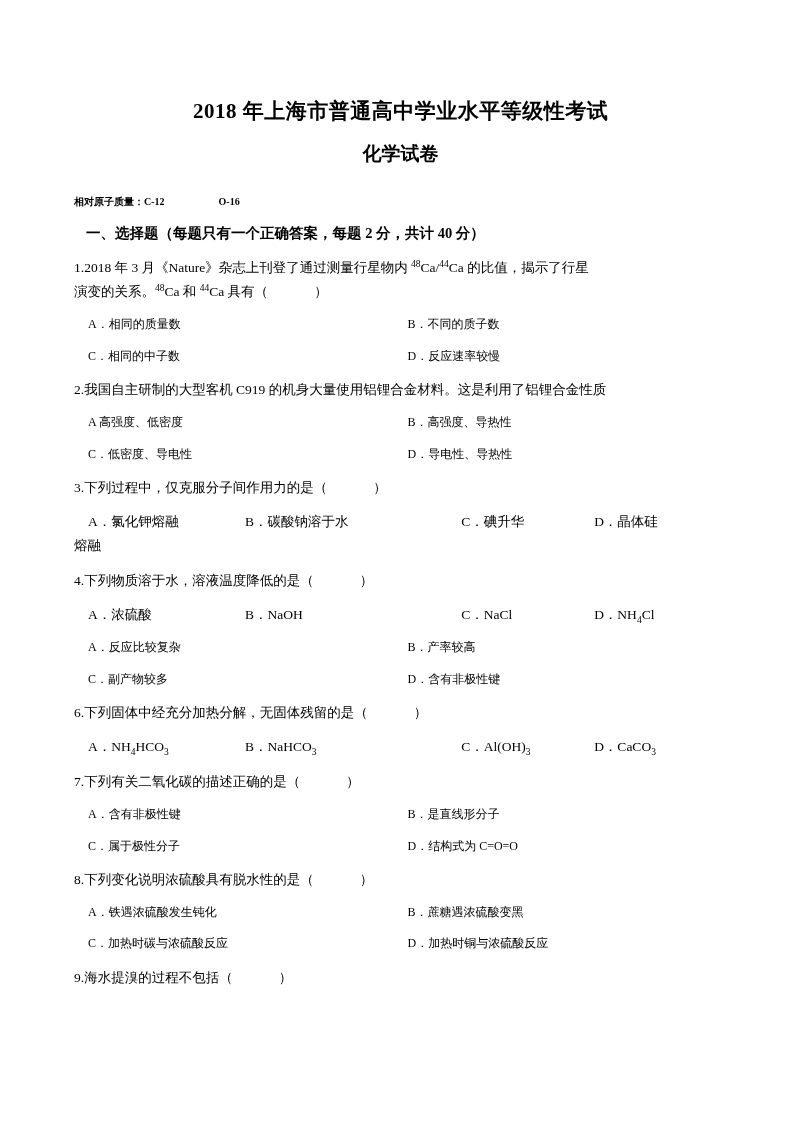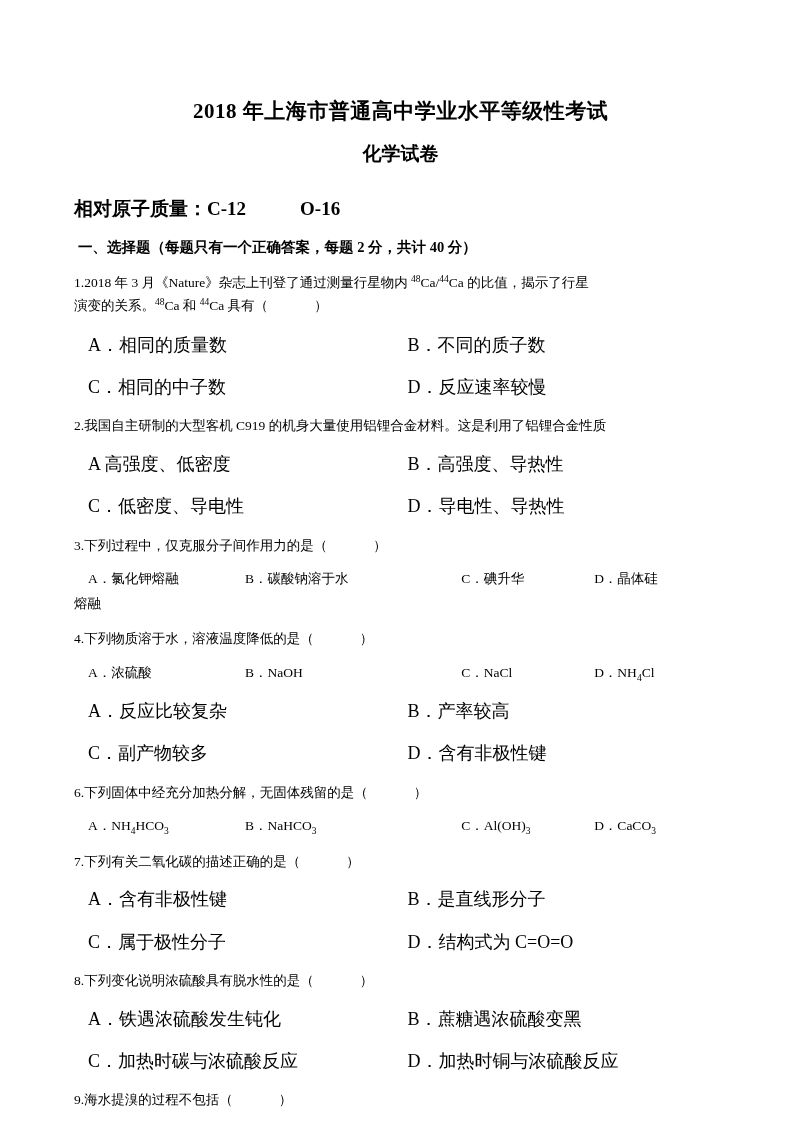--- a/index.html
+++ b/index.html
@@ -30,45 +30,45 @@
     line-height: 1.5;
   }
   .title2 {
     text-align: center;
     font-size: 19px;
     font-weight: bold;
     margin: 12px 0 0 0;
     line-height: 1.5;
   }
   .masses {
-    font-size: 19px;
+    font-size: 10px;
     font-weight: bold;
     margin: 26px 0 0 0;
     line-height: 1.6;
   }
   .masses .gap {
     display: inline-block;
     width: 54px;
   }
   .section-head {
     font-size: 14.5px;
     font-weight: bold;
-    margin: 12px 0 0 4px;
+    margin: 12px 0 0 12px;
     line-height: 1.6;
     font-family: Liberation Serif, serif;
   }
   .q {
     font-size: 13.5px;
     margin: 11px 0 0 0;
     line-height: 1.75;
     text-align: justify;
   }
   .opts {
     display: flex;
-    font-size: 18px;
+    font-size: 12px;
     margin: 10px 0 0 0;
     line-height: 1.8;
   }
   .opts.two > div { width: 50%; }
   .opts.two > div:first-child { padding-left: 14px; }
   .cont {
     font-size: 13.5px;
     margin: 0;
     line-height: 1.8;
   }

